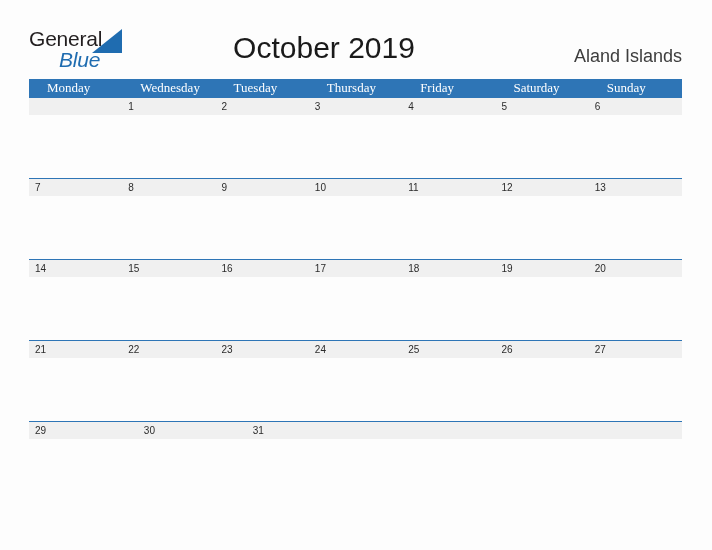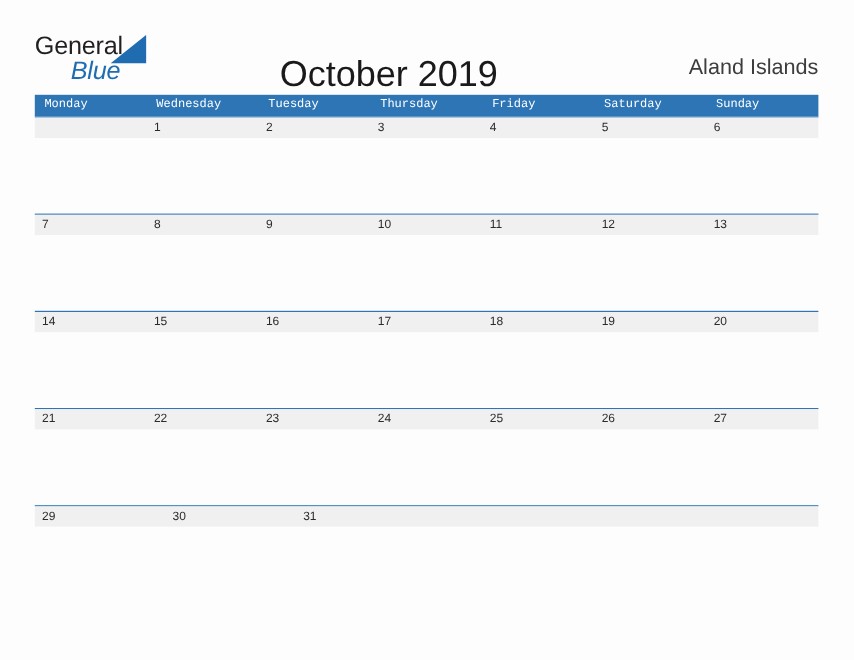--- a/index.html
+++ b/index.html
@@ -71,21 +71,20 @@
     position: absolute;
     left: 0;
     top: 31px;
     width: 648px;
     text-align: center;
     font-size: 30px;
     font-weight: 400;
     color: #1a1a1a;
     letter-spacing: 0px;
     font-family: "Liberation Sans", sans-serif;
-    margin-top: 15px;
   }
 
   .cal-location {
     position: absolute;
     right: 30px;
     top: 46px;
     font-size: 18px;
     color: #3d3d3d;
     font-family: "Liberation Sans", sans-serif;
   }
@@ -100,27 +99,27 @@
 
   .weekday-header {
     display: flex;
     width: 653px;
     height: 18px;
     background: #2e75b6;
   }
   .weekday-cell {
     flex: 1 1 0;
     color: #ffffff;
-    font-size: 10px;
+    font-size: 13px;
     line-height: 18px;
-    padding-left: 8px;
+    padding-left: 18px;
     box-sizing: border-box;
     white-space: nowrap;
     overflow: hidden;
-    font-family: Liberation Mono, monospace;
+    font-family: Liberation Serif, serif;
   }
 
   .week-row {
     width: 653px;
     height: 81px;
     border-top: 1px solid #2e75b6;
     box-sizing: border-box;
     position: relative;
   }
   .week-row:first-of-type {

